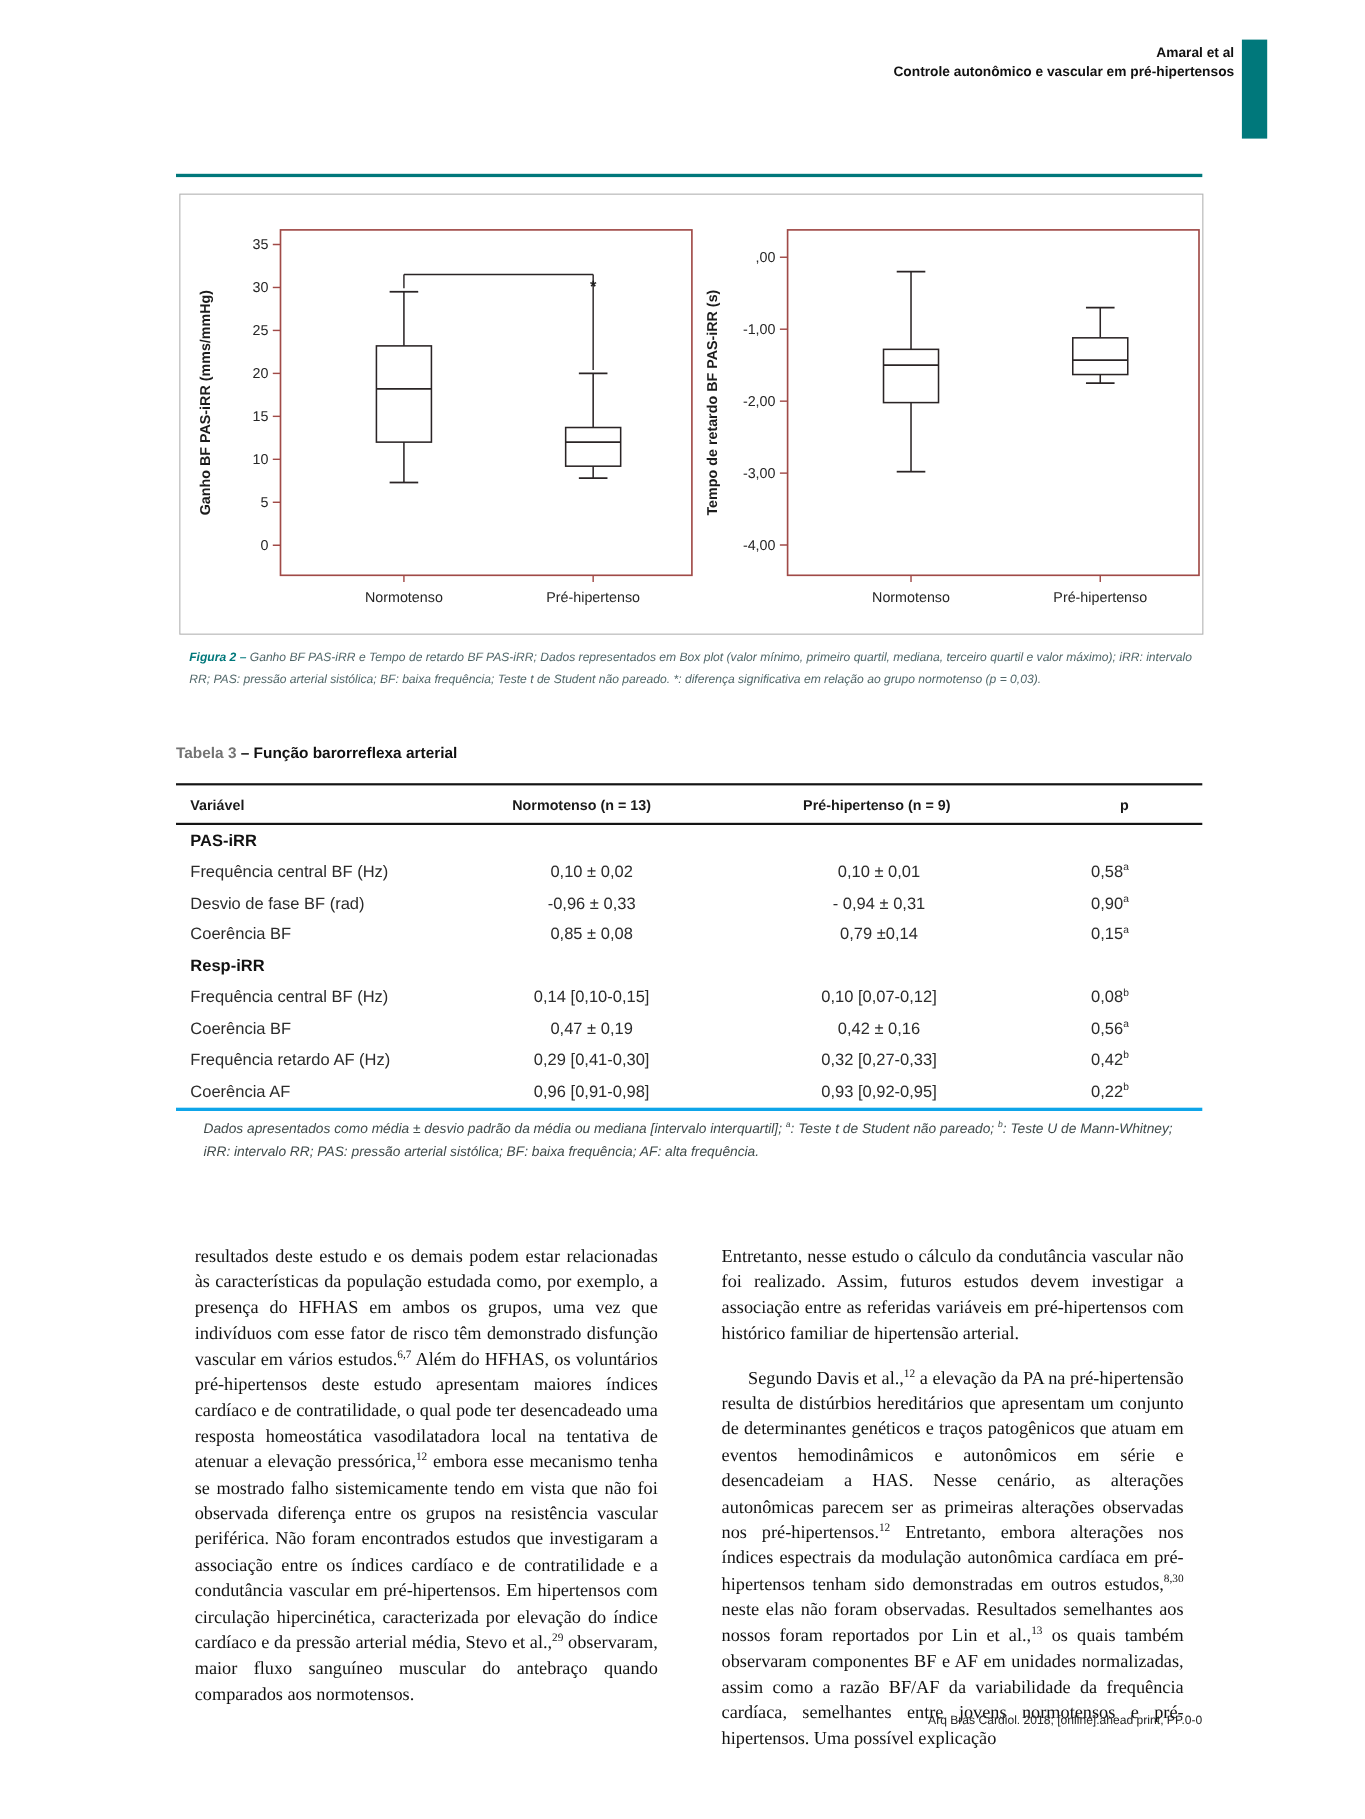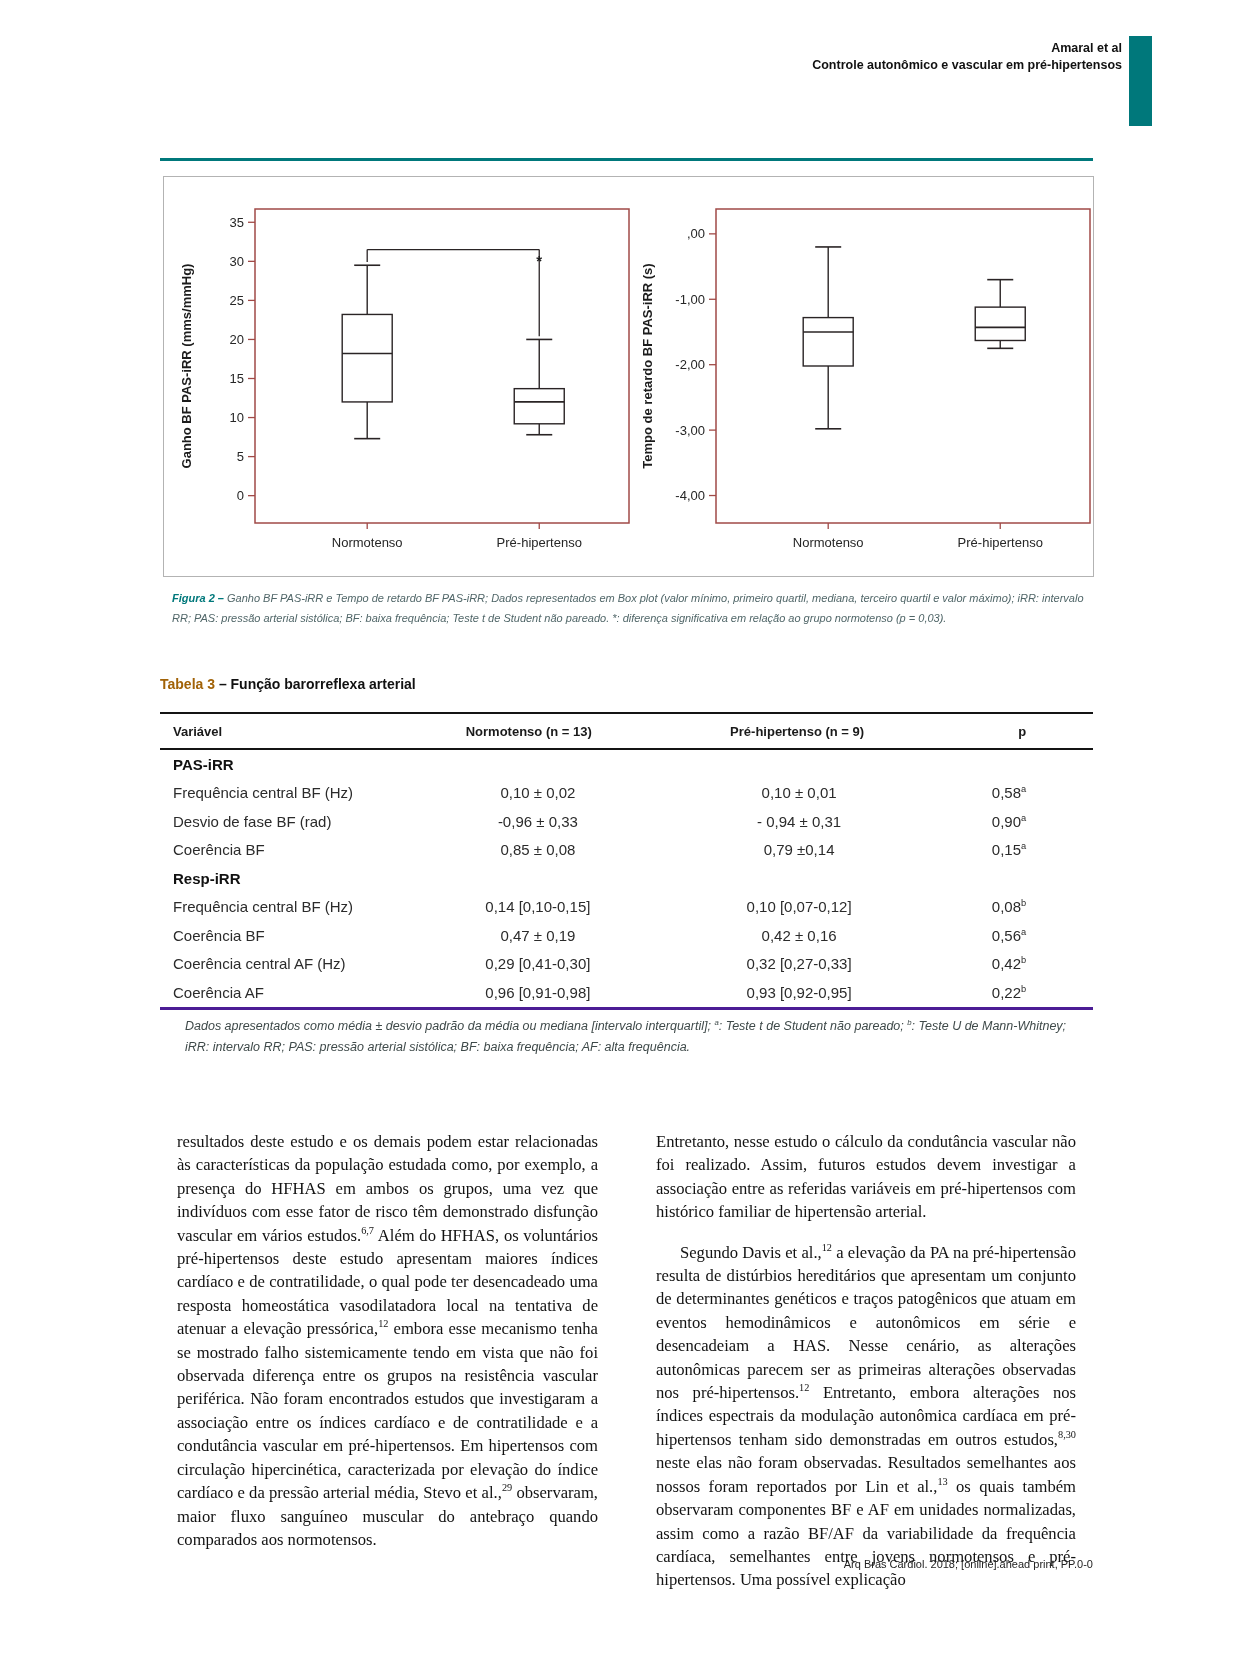--- a/index.html
+++ b/index.html
@@ -16,26 +16,26 @@
   
   .fig-rule { left:160px; top:158px; width:933px; height:3px; background:#00787b; }
   .fig-box { left:163px; top:176px; width:929px; height:399px; border:1px solid #b3b3b3; background:#fff; }
   .plot-left  { left:9px;  top:16px; }
   .plot-right { left:470px; top:16px; }
   .fig-caption { left:172px; top:588px; width:916px; font-size:11px; line-height:20px; font-style:italic; color:#506668; }
   .fig-caption .cap-label { color:#00787b; font-weight:bold; }
 
   
   .tbl-title { left:160px; top:676px; font-size:14px; font-weight:bold; color:#111; }
-  .tbl-title .tbl-label { color:#a16207; }
+  .tbl-title .tbl-label { color:#737373; }
   .tbl { left:160px; top:712px; width:933px; border-top:2px solid #141414; }
   .trow { display:flex; align-items:center; }
   .thead-row { height:34px; font-weight:bold; font-size:13px; border-bottom:2px solid #141414;gap:48px; }
   .drow { height:28.5px; font-size:15px; color:#2b2b2b; }
-  .tbl-bottom { border-bottom:3px solid #4c1d95; }
+  .tbl-bottom { border-bottom:3px solid #0ea5e9; }
   .tc { box-sizing:border-box; }
   .c1 { width:26%; text-align:left; padding-left:13px; }
   .c2 { width:29%; text-align:center; }
   .c3 { width:27%; text-align:center; }
   .c4 { width:18%; text-align:center; }
   .section-cell { font-weight:bold; color:#111; }
   .tbl-footnote { left:160px; top:1016px; width:933px; padding-left:25px; box-sizing:border-box;
                   font-size:12.5px; font-style:italic; line-height:21px; color:#3f4a4a; }
 
   
@@ -181,21 +181,21 @@
         <div class="tc c3">0,10 [0,07-0,12]</div>
         <div class="tc c4">0,08<sup>b</sup></div>
       </div>
       <div class="trow drow">
         <div class="tc c1">Coerência BF</div>
         <div class="tc c2">0,47 ± 0,19</div>
         <div class="tc c3">0,42 ± 0,16</div>
         <div class="tc c4">0,56<sup>a</sup></div>
       </div>
       <div class="trow drow">
-        <div class="tc c1">Coerência central AF (Hz)</div>
+        <div class="tc c1">Frequência retardo AF (Hz)</div>
         <div class="tc c2">0,29 [0,41-0,30]</div>
         <div class="tc c3">0,32 [0,27-0,33]</div>
         <div class="tc c4">0,42<sup>b</sup></div>
       </div>
       <div class="trow drow tbl-bottom">
         <div class="tc c1">Coerência AF</div>
         <div class="tc c2">0,96 [0,91-0,98]</div>
         <div class="tc c3">0,93 [0,92-0,95]</div>
         <div class="tc c4">0,22<sup>b</sup></div>
       </div>

